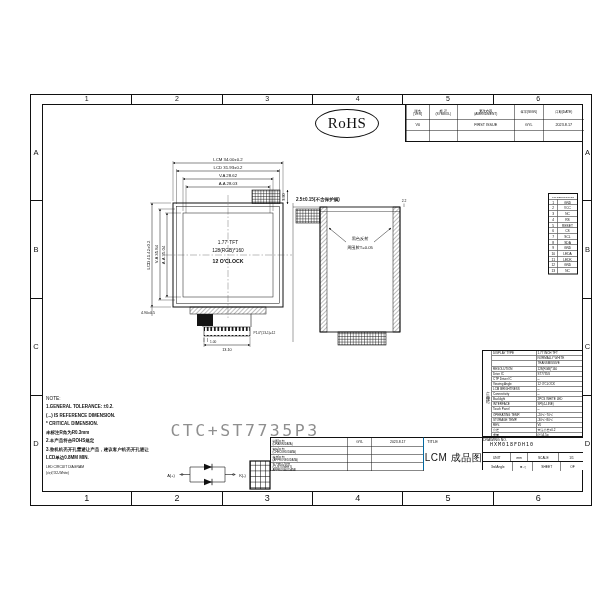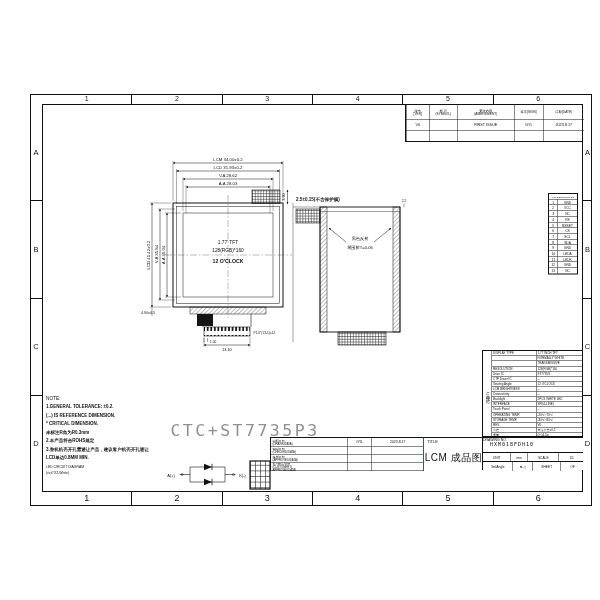--- a/index.html
+++ b/index.html
@@ -102,20 +102,21 @@
       <div class="gcell">C</div>
       <div class="gcell">D</div>
     </div>
   <div class="strip v rowletter" style="left:583px;top:104px;width:9px;height:388px;">
       <div class="gcell">A</div>
       <div class="gcell">B</div>
       <div class="gcell">C</div>
       <div class="gcell">D</div>
     </div>
 
+  <div class="rohs">RoHS</div>
 
   <div class="abs" style="left:405px;top:104px;width:178px;height:36px;">
     <div class="scaled rev" style="width:356px;">
       <div style="display:contents;"><div class="c nt rvh">版本
 [VER]</div><div class="c nt rvh">标 记
 (SYMBOL)</div><div class="c nt rvh">更改内容
 (AMENDMENT)</div><div class="c nt rvh">签字(SIGN)</div><div class="c nt rvh">日期(DATE)</div></div>
       <div style="display:contents;"><div class="rrow">
           <div class="c rvc">V0</div>
           <div class="c rvc"></div>

